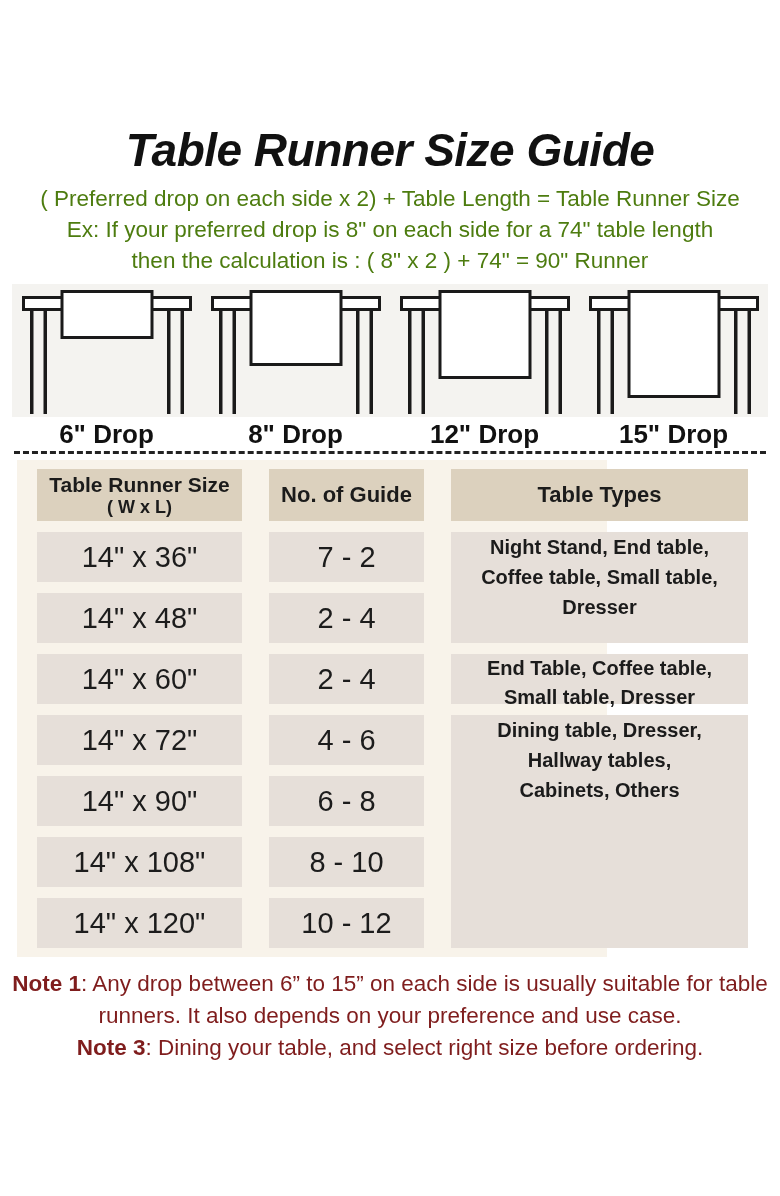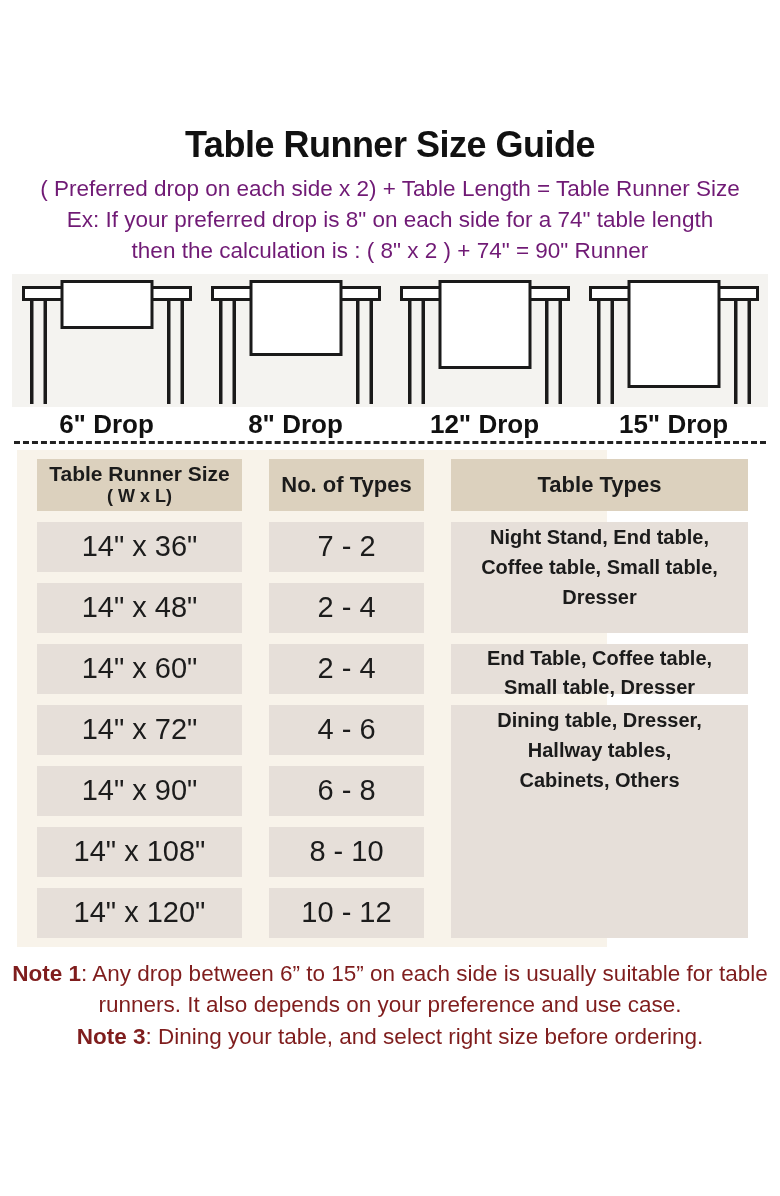--- a/index.html
+++ b/index.html
@@ -12,31 +12,32 @@
   *{margin:0;padding:0;box-sizing:border-box;}
   html,body{background:#ffffff;}
   body{
     width:780px;height:1196px;overflow:hidden;
     font-family:"Liberation Sans", sans-serif;
     color:var(--ink);
   }
   .title{
     margin-top:126px;
     text-align:center;
-    font-size:36px;
+    font-size:46px;
     font-weight:700;
     letter-spacing:-0.5px;
     line-height:1.05;
     color:#111;
+    font-style:italic;
   }
   .subtitle{
     text-align:center;
     font-size:22.5px;
     line-height:1.38;
-    color:#701a75;
+    color:#4d7c0f;
     white-space:nowrap;
   }
   .subtitle.first{margin-top:9px;}
 
   
   .illustrations{
     display:flex;
     margin:8px 12px 0 12px;
     background:linear-gradient(to bottom, var(--strip-bg) 0, var(--strip-bg) 133px, rgba(0,0,0,0) 133px);
   }
@@ -186,21 +187,21 @@
   </div>
 
   <div class="dashed"></div>
 
   <div class="panel">
 
     <div class="hdr c1">
       <div class="hdr-title">Table Runner Size</div>
       <div class="hdr-sub">( W x L)</div>
     </div>
-    <div class="hdr c2">No. of Types</div>
+    <div class="hdr c2">No. of Guide</div>
     <div class="hdr c3">Table Types</div>
 
     <div class="cell c1">14" x 36"</div>
     <div class="cell c2">7 - 2</div>
 
     <div class="types g1">
         <span>Night Stand, End table, Coffee table, Small table, Dresser</span>
       </div>
 
     <div class="cell c1">14" x 48"</div>

